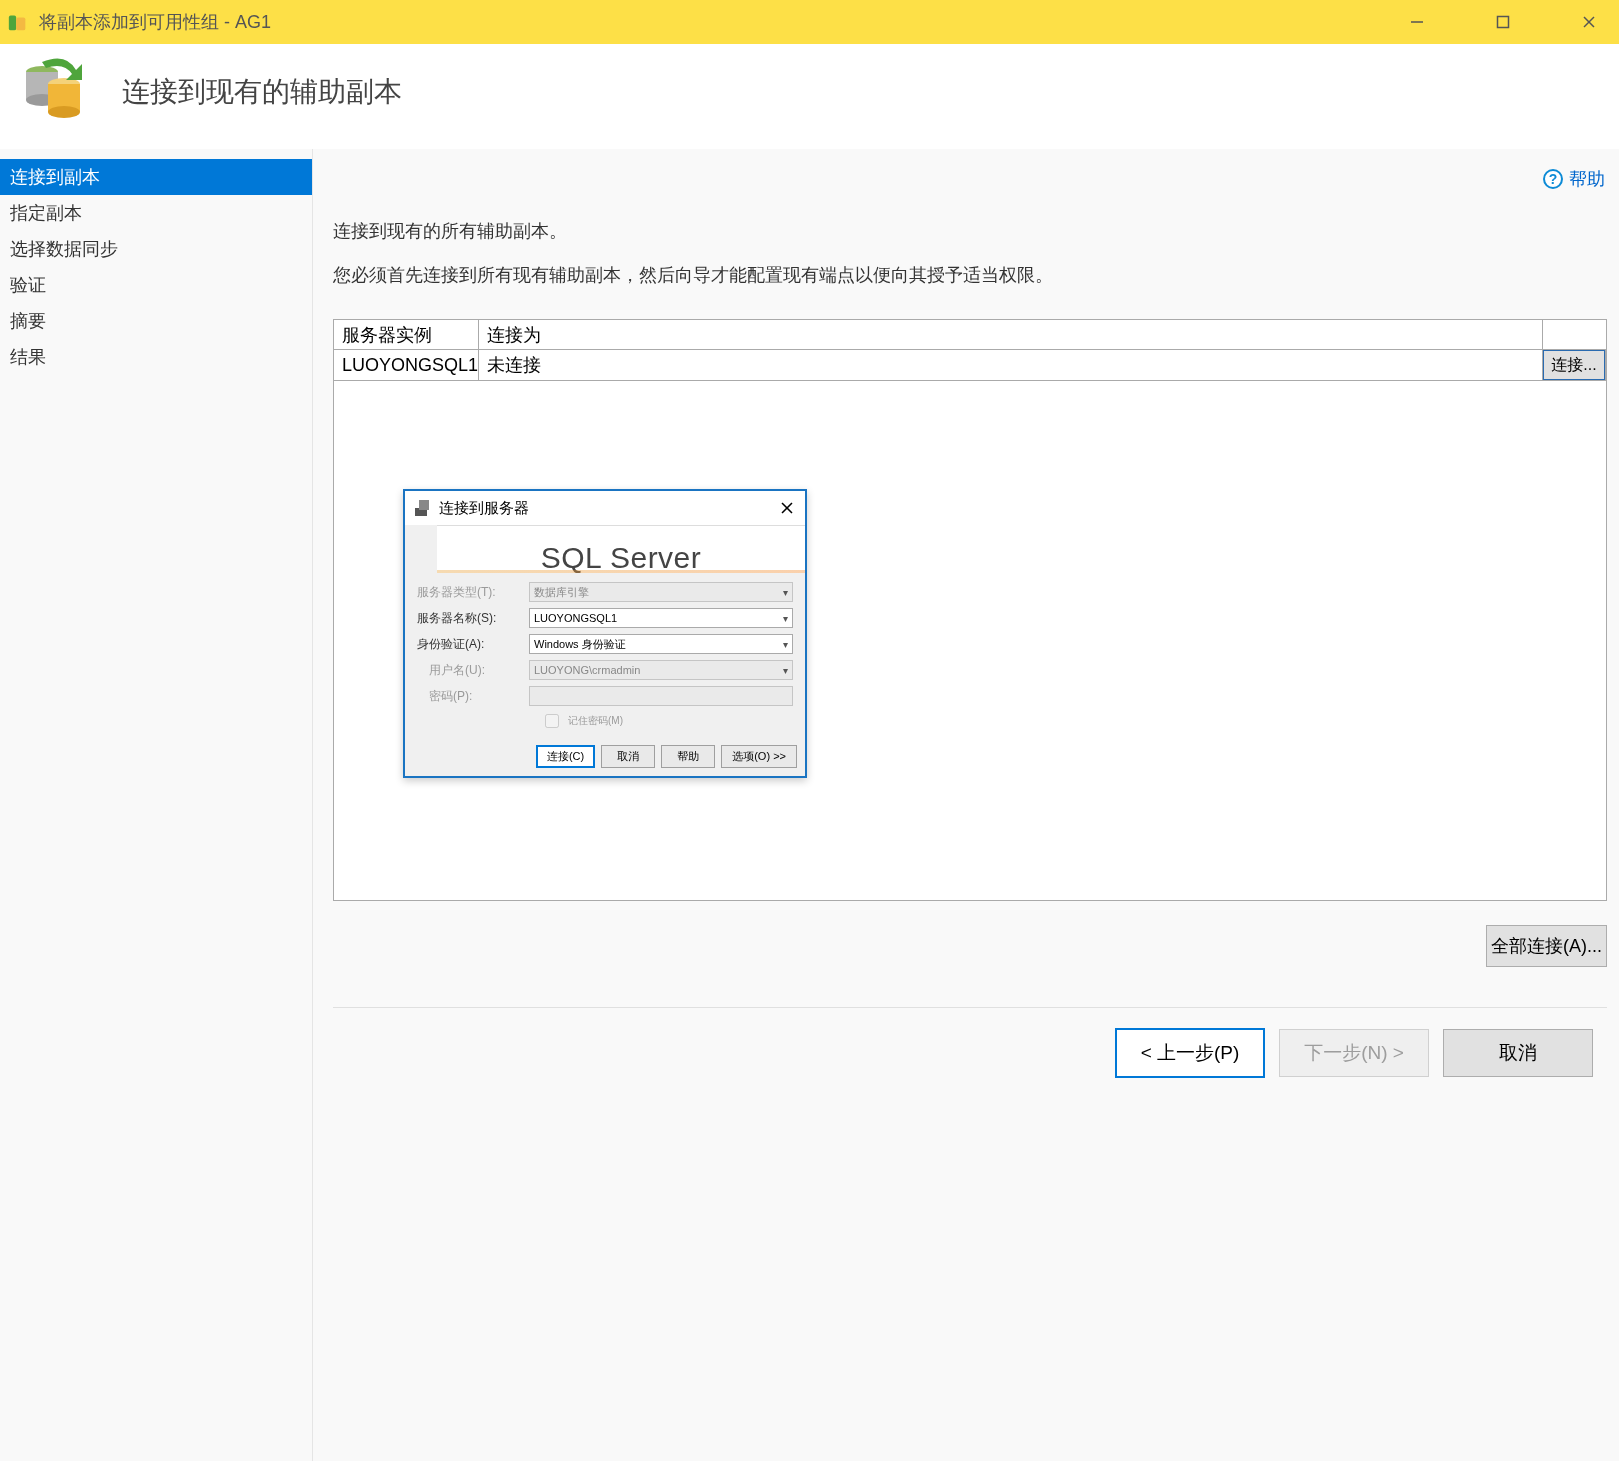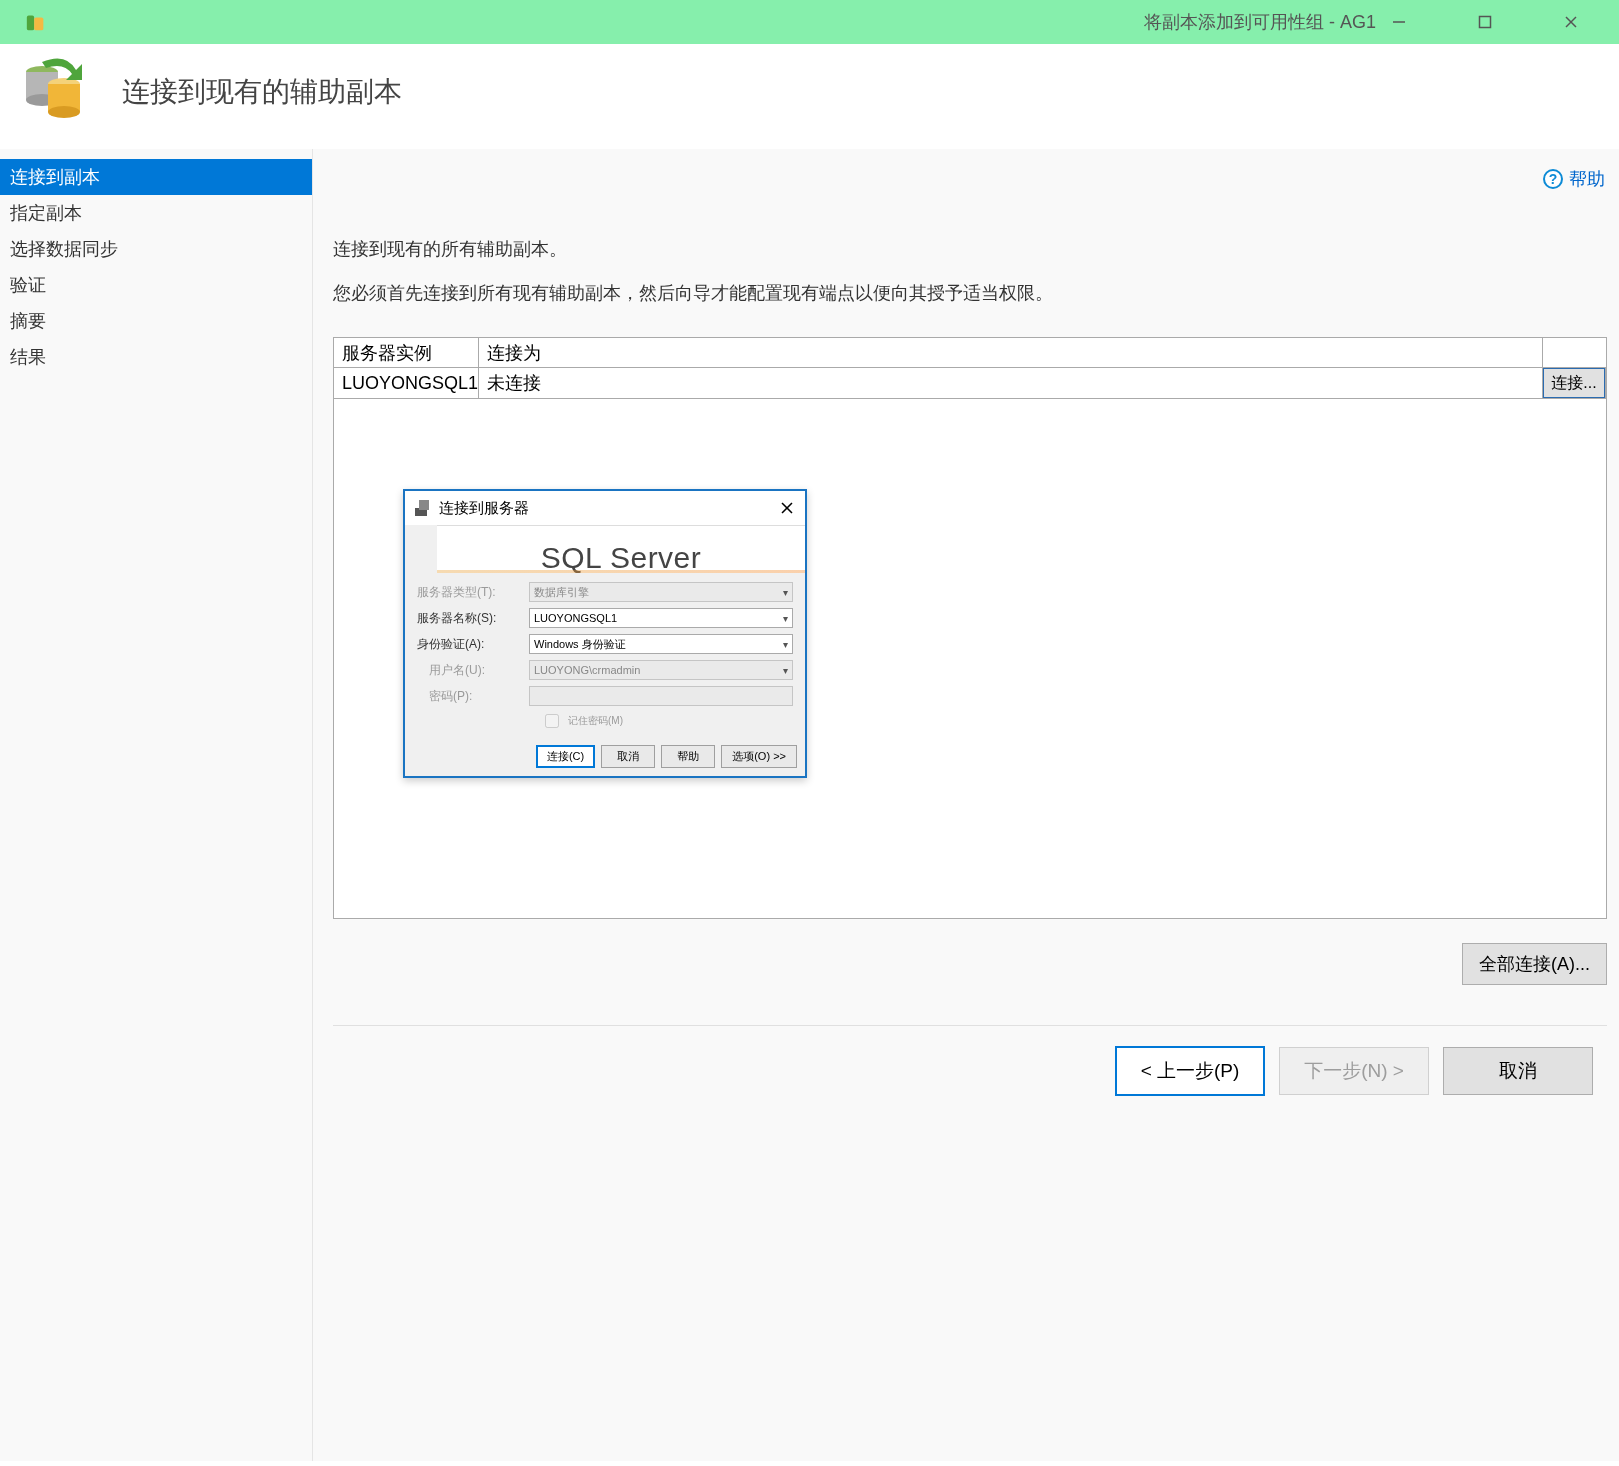--- a/index.html
+++ b/index.html
@@ -11,23 +11,22 @@
     color: #000;
     width: 1619px;
     height: 1466px;
     overflow: hidden;
     position: relative;
   }
   .titlebar {
     height: 44px;
     display: flex;
     align-items: center;
-    padding: 0 25px;
-    background: #86efac;
-    text-align: right;
+    padding: 0 7px;
+    background: #fde047;
   }
   .titlebar .app-icon {
     width: 22px; height: 22px; margin-right: 10px;
   }
   .titlebar .title {
     flex: 1;
     font-size: 18px;
     color: #555;
   }
   .titlebar .win-btns {
@@ -91,21 +90,21 @@
     width: 20px; height: 20px;
     border-radius: 50%;
     background: #fff;
     border: 2px solid #0d8bd6;
     color: #0d8bd6;
     display: inline-flex; align-items: center; justify-content: center;
     font-weight: bold;
     font-size: 14px;
   }
   .content-heading {
-    margin-top: 68px;
+    margin-top: 50px;
     font-size: 18px;
     color: #333;
     font-weight: 500;
   }
   .content-desc {
     margin-top: 20px;
     font-size: 18px;
     color: #333;
   }
   .grid {
@@ -145,21 +144,21 @@
     border-top: none;
     background: #fff;
     position: relative;
   }
   .connect-all-row {
     margin-top: 24px;
     display: flex;
     justify-content: flex-end;
   }
   .connect-all-btn {
-    padding: 8px 16px;
+    padding: 8px 4px;
     font-size: 18px;
     background: #e1e1e1;
     border: 1px solid #adadad;
     cursor: pointer;
   }
   .divider {
     margin-top: 40px;
     border-top: 1px solid #e0e0e0;
   }
   .nav-row {

